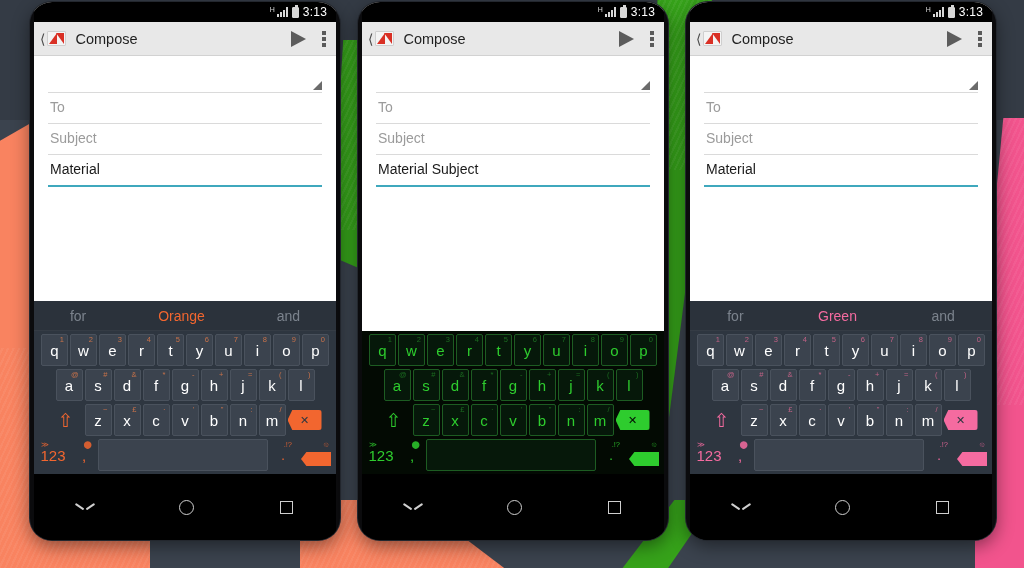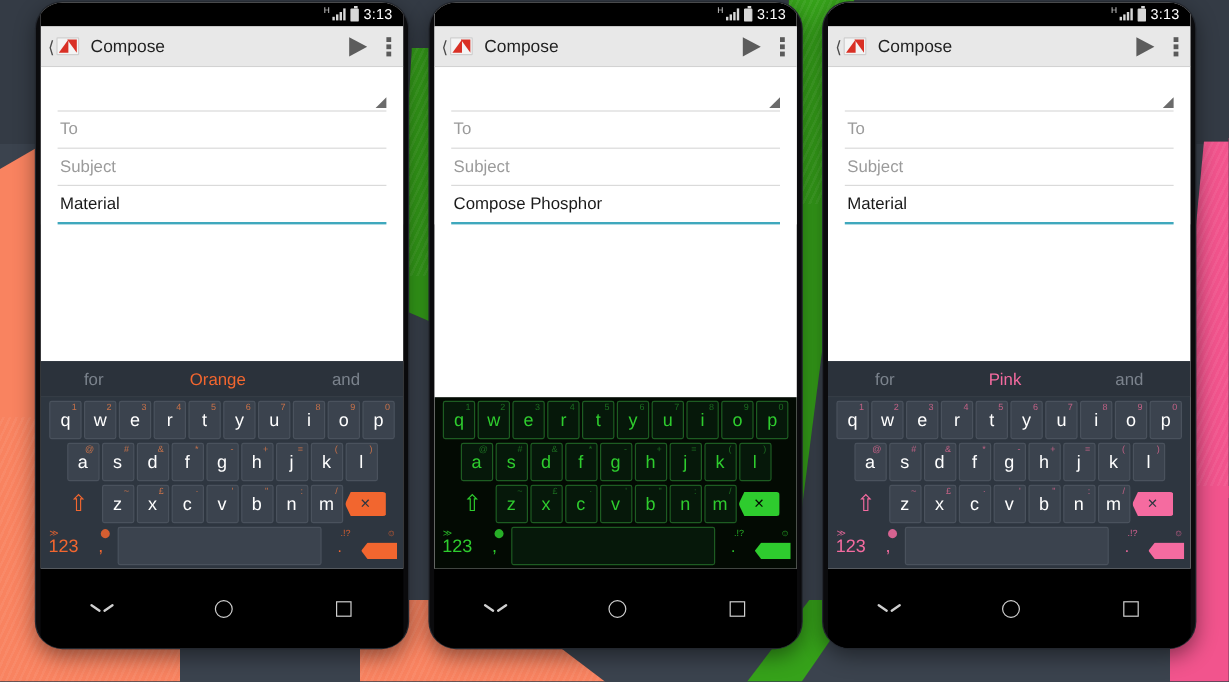--- a/index.html
+++ b/index.html
@@ -453,21 +453,21 @@
             <span></span>
             <span class="expander"></span>
           </div>
           <div class="fld">
             <span>To</span>
           </div>
           <div class="fld">
             <span>Subject</span>
           </div>
           <div class="fld body">
-            <span>Compose Phosphor</span>
+            <span>Material Subject</span>
           </div>
         </div>
 
         <div class="keyboard" style="background: rgb(3, 10, 3);">
             <div class="rows">
               <div class="krow">
                 <div class="key" style="background: rgb(6, 24, 10); border: 1px solid rgb(29, 92, 34); color: rgb(46, 204, 46); flex: 0 0 27px;">
                   <span class="hint" style="color: rgb(31, 122, 36);">1</span>
                   <span class="main">q</span>
                 </div>
@@ -655,21 +655,21 @@
             <span>Subject</span>
           </div>
           <div class="fld body">
             <span>Material</span>
           </div>
         </div>
 
         <div class="keyboard" style="background: rgb(46, 54, 64);">
             <div class="suggest" style="background: rgb(43, 50, 59);">
               <div class="sug" style="color: rgb(154, 162, 172);">for</div>
-              <div class="sug hl" style="color: rgb(245, 107, 160);">Pink</div>
+              <div class="sug hl" style="color: rgb(245, 107, 160);">Green</div>
               <div class="sug" style="color: rgb(154, 162, 172);">and</div>
             </div>
             <div class="rows">
               <div class="krow">
                 <div class="key" style="background: rgb(59, 67, 78); border: 1px solid rgb(74, 82, 93); color: rgb(255, 255, 255); flex: 0 0 27px;">
                   <span class="hint" style="color: rgb(217, 103, 143);">1</span>
                   <span class="main">q</span>
                 </div>
                 <div class="key" style="background: rgb(59, 67, 78); border: 1px solid rgb(74, 82, 93); color: rgb(255, 255, 255); flex: 0 0 27px;">
                   <span class="hint" style="color: rgb(217, 103, 143);">2</span>

